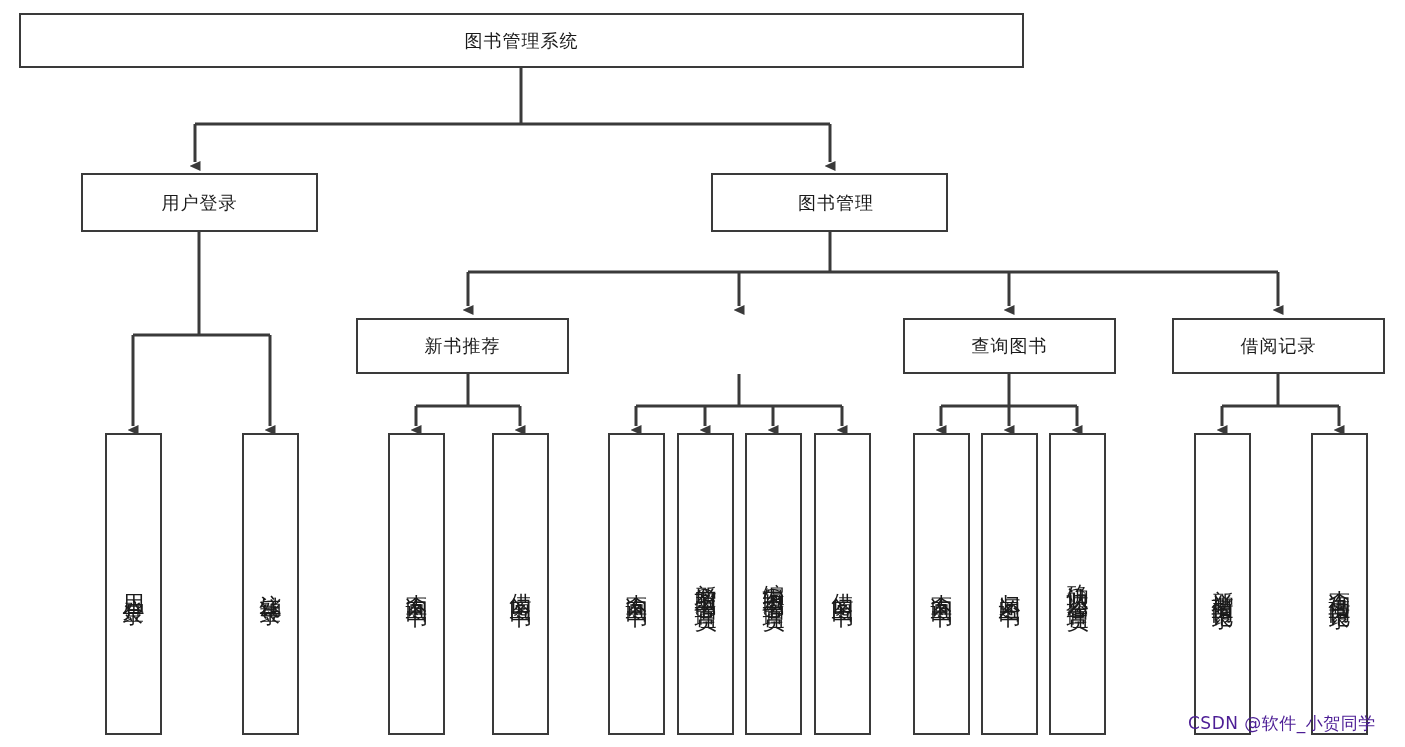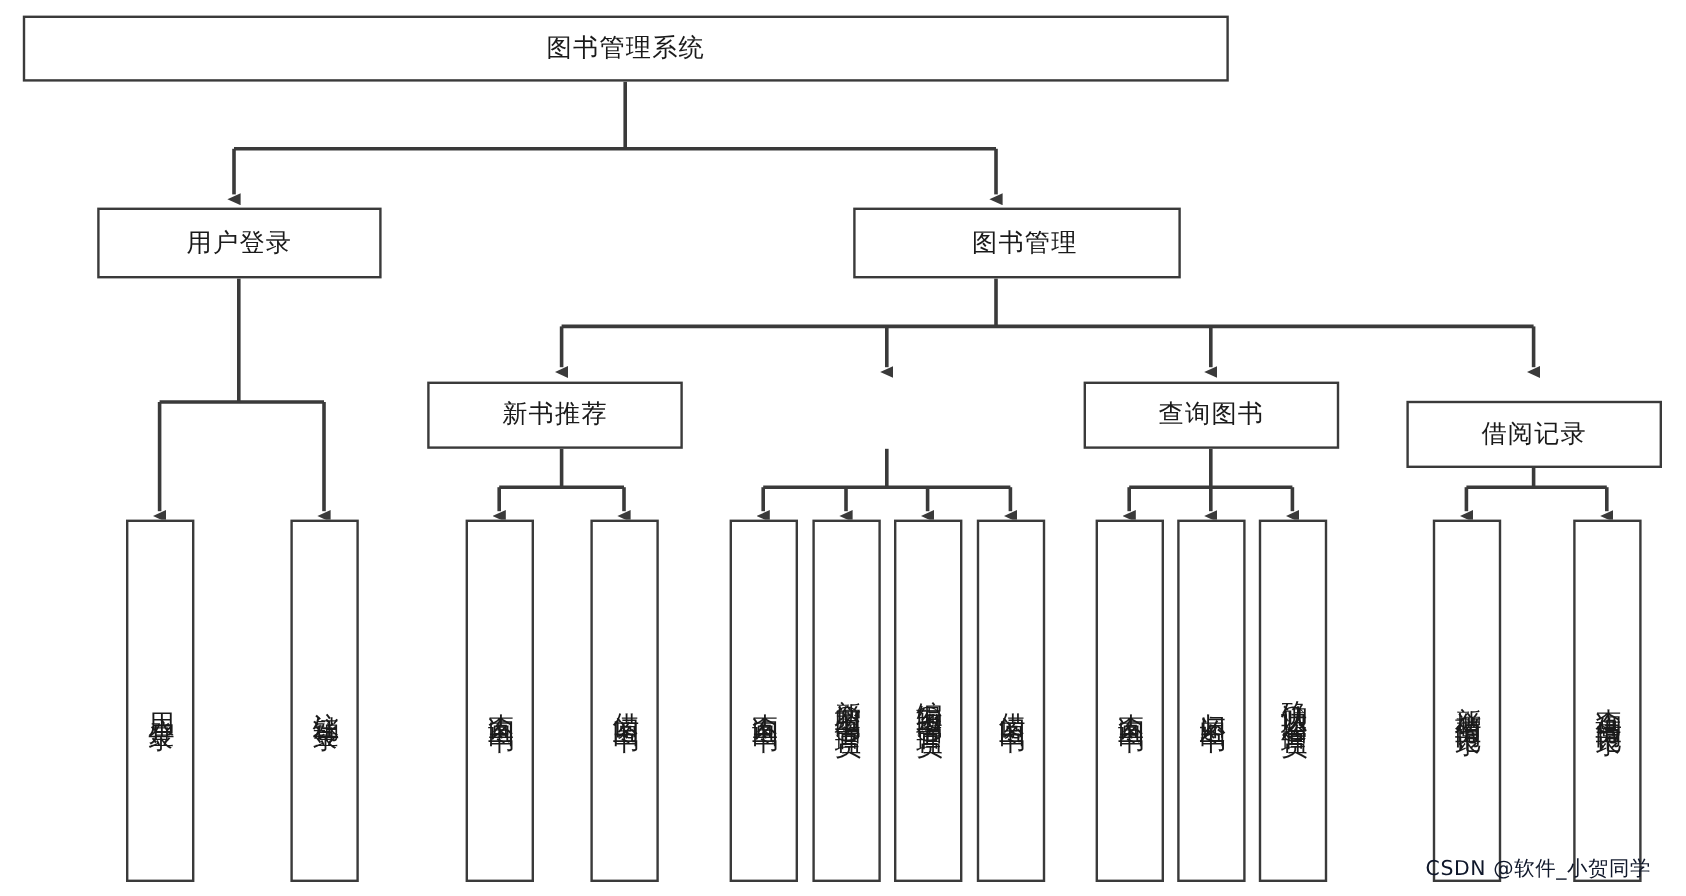--- a/index.html
+++ b/index.html
@@ -31,21 +31,21 @@
     position: absolute;
     box-sizing: border-box;
     background: #ffffff;
     border: 2px solid #3a3a3a;
     display: flex;
     align-items: center;
     justify-content: center;
     color: #1a1a1a;
   }
   .node.horizontal {
-    font-size: 21px;
+    font-size: 18px;
     letter-spacing: 1px;
     line-height: 1.2;
   }
   .node.vertical {
     writing-mode: vertical-rl;
     text-orientation: upright;
     font-size: 22px;
     letter-spacing: 4px;
     line-height: 1.1;
     padding: 6px 0;
@@ -57,21 +57,21 @@
   }
   .node .label {
     display: block;
     text-align: center;
   }
   .watermark {
     position: absolute;
     left: 1188px;
     top: 712px;
     font-size: 17px;
-    color: #0f172a;
+    color: #4c1d95;
     white-space: nowrap;
     letter-spacing: 0.5px;
     pointer-events: none;
   }
 </style>
 </head>
 <body>
 
 <div id="diagram-root">
 
@@ -126,34 +126,34 @@
   </svg>
 
   <div class="node horizontal" style="left:19px; top:13px; width:1005px; height:55px;">
     <span class="label">图书管理系统</span>
   </div>
 
   <div class="node horizontal" style="left:81px; top:173px; width:237px; height:59px;">
     <span class="label">用户登录</span>
   </div>
 
-  <div class="node horizontal" style="left:711px; top:173px; width:273px; height:59px;padding-left:13px;">
+  <div class="node horizontal" style="left:711px; top:173px; width:237px; height:59px;padding-left:13px;">
     <span class="label">图书管理</span>
   </div>
 
   <div class="node horizontal" style="left:356px; top:318px; width:213px; height:56px;">
     <span class="label">新书推荐</span>
   </div>
 
 
   <div class="node horizontal" style="left:903px; top:318px; width:213px; height:56px;">
     <span class="label">查询图书</span>
   </div>
 
-  <div class="node horizontal" style="left:1172px; top:334px; width:213px; height:56px;">
+  <div class="node horizontal" style="left:1172px; top:318px; width:213px; height:56px;">
     <span class="label">借阅记录</span>
   </div>
 
   <div class="node vertical" style="left:105px; top:433px; width:57px; height:302px;">
     <span class="label">用户登录</span>
   </div>
 
   <div class="node vertical" style="left:242px; top:433px; width:57px; height:302px;">
     <span class="label">注销登录</span>
   </div>

